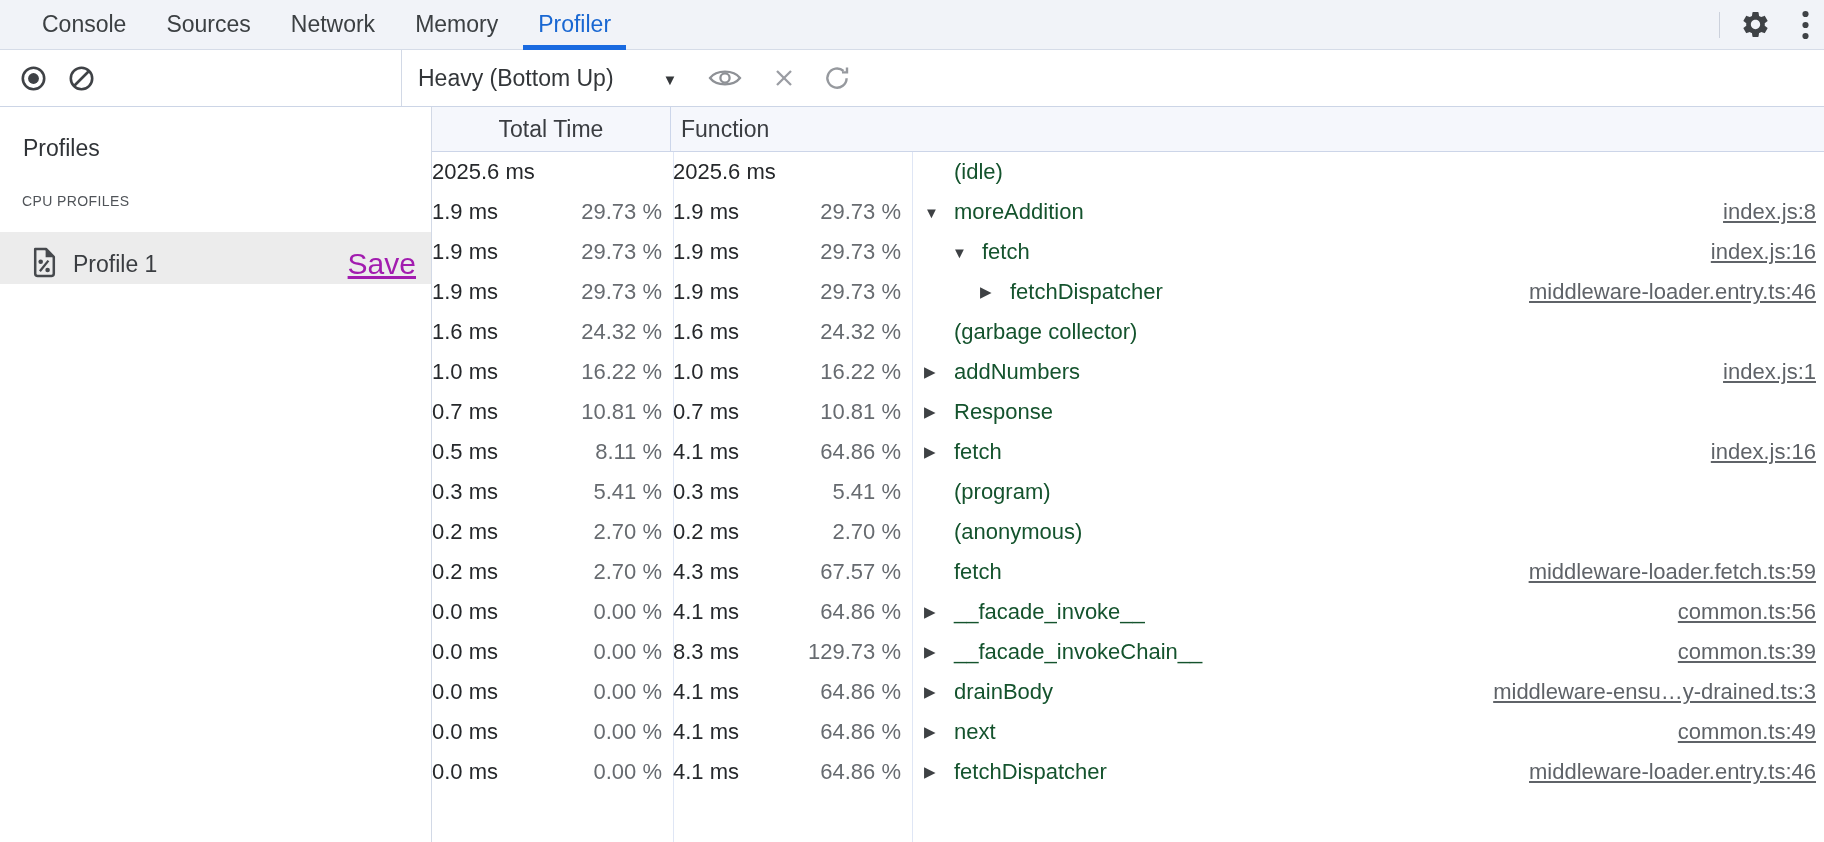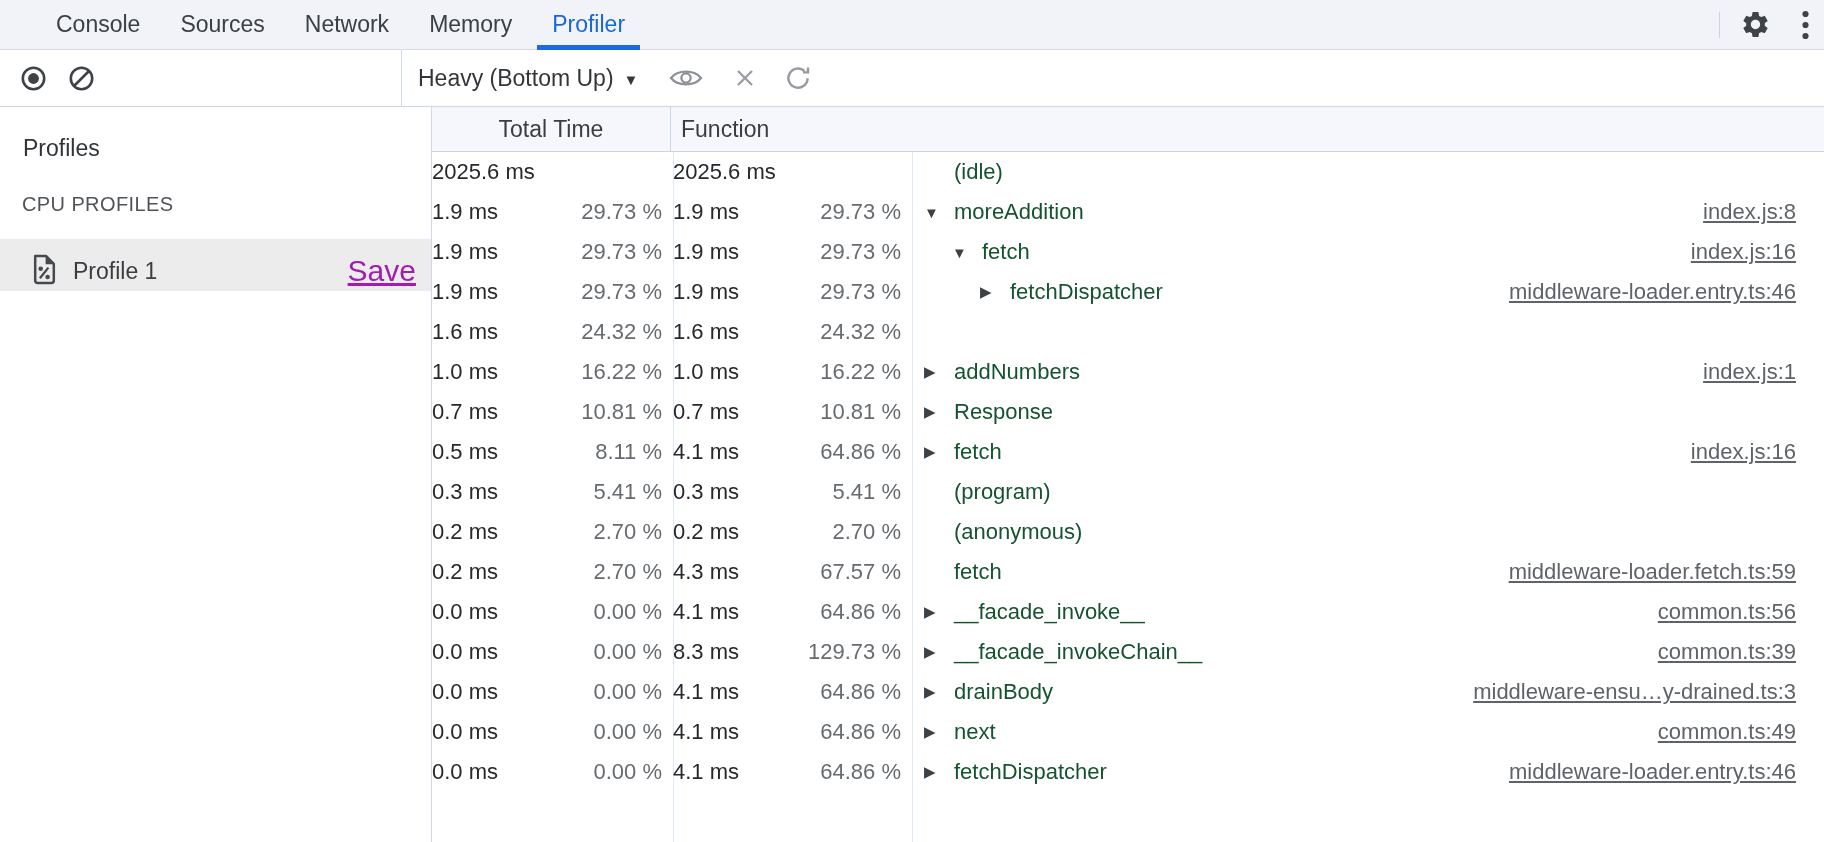--- a/index.html
+++ b/index.html
@@ -3,50 +3,50 @@
 <meta charset="utf-8">
 <style>
   * { margin:0; padding:0; box-sizing:border-box; }
   html,body { width:1824px; height:842px; overflow:hidden; background:#fff;
     font-family:"Liberation Sans","DejaVu Sans",sans-serif; color:#303438; }
   .app { width:1824px; height:842px; display:flex; flex-direction:column; }
 
   
   .tabbar { height:50px; background:#f1f3f8; border-bottom:1px solid #d6dce8;
     display:flex; align-items:stretch; flex:0 0 auto; }
-  .tabs { display:flex; align-items:stretch; padding-left:8px;margin-left:28px; }
+  .tabs { display:flex; align-items:stretch; padding-left:22px; }
   .tab { display:flex; align-items:center; padding:0 17px; margin:0 3px;
     font-size:23px; color:#3c4043; position:relative; cursor:pointer; white-space:nowrap; }
   .tab.active { color:#1967d2; }
   .tab.active::after { content:""; position:absolute; left:2px; right:2px; bottom:-1px;
     height:5px; background:#1a6ae0; }
   .tabbar-right { margin-left:auto; display:flex; align-items:center; padding-right:14px; }
   .vdiv { width:1px; height:26px; background:#ccd1dc; margin-right:20px; }
   .iconbtn { background:none; border:none; cursor:pointer; display:flex; align-items:center;
     justify-content:center; padding:0; }
   .gear-btn { margin-right:30px; }
 
   
   .toolbar { height:57px; border-bottom:1px solid #ccd5e6; display:flex; flex:0 0 auto; background:#fff; }
   .toolbar-left { width:402px; flex:0 0 auto; border-right:1px solid #d2d9e6;
     display:flex; align-items:center; padding-left:20px; gap:21px; }
   .toolbar-right { flex:1; display:flex; align-items:center; }
-  .dropdown { display:flex; align-items:center; margin-left:16px; cursor:pointer; }
+  .dropdown { display:flex; align-items:center; margin-left:16px; cursor:pointer;gap:39px; }
   .dropdown-label { font-size:23px; color:#333639; }
   .caret { font-size:15px; color:#35383b; margin-left:10px; padding-top:2px; }
   .tbtn { background:none; border:none; cursor:pointer; display:flex; align-items:center; padding:0; }
   .eye-btn { margin-left:31px; }
   .x-btn { margin-left:30px; }
   .refresh-btn { margin-left:27px; }
 
   
   .body { flex:1; display:flex; min-height:0; }
   .sidebar { width:432px; flex:0 0 auto; border-right:1px solid #d2d9e6; background:#fff; }
   .profiles-title { margin:28px 0 0 23px; font-size:23px; color:#303337; }
-  .section-title { margin:31px 0 0 22px; font-size:20px; color:#505459; letter-spacing:.4px; }
+  .section-title { margin:31px 0 0 22px; font-size:14px; color:#505459; letter-spacing:.4px; }
   .profile-item { margin-top:23px; height:52px; background:#ececec; display:flex;
     align-items:center; padding:12px 15px 0 31px; cursor:pointer; }
   .profile-name { font-size:23px; color:#3a3d41; margin-left:15px; }
   .save-link { margin-left:auto; font-size:30px; color:#a21caf; text-decoration:underline; cursor:pointer; }
 
   
   .grid { flex:1; display:flex; flex-direction:column; min-width:0; }
   .grid-header { height:45px; flex:0 0 auto; background:#f5f7fc; border-bottom:1px solid #ccd5e8;
     display:flex; font-size:23px; color:#3a3d41; }
   .h { display:flex; align-items:center; }
@@ -57,21 +57,21 @@
   .vline { position:absolute; top:0; bottom:0; width:1px; background:#dfe6f5; }
   .v1 { left:241px; } .v2 { left:480px; }
   .row { height:40px; display:flex; align-items:center; font-size:22px; position:relative; }
   .cell { display:flex; align-items:center; height:100%; }
   .c1 { width:241px; } .c2 { width:239px; } .c3 { flex:1; min-width:0; padding-left:12px; }
   .ms { width:119px; text-align:left; color:#26282b; white-space:nowrap; }
   .pct { flex:1; text-align:right; padding-right:11px; color:#676b70; white-space:nowrap; }
   .ind { display:inline-block; height:1px; }
   .arw { width:30px; flex:0 0 auto; font-size:15px; color:#3e4click144; color:#3e4144; }
   .fn { color:#14532d; white-space:nowrap; }
-  .lnk { margin-left:auto; padding-right:28px; color:#5f6368; text-decoration:underline;
+  .lnk { margin-left:auto; padding-right:8px; color:#5f6368; text-decoration:underline;
     cursor:pointer; white-space:nowrap; }
 </style>
 </head>
 <body>
 
 <div class="app">
 
   <div class="tabbar">
     <div class="tabs" id="tabs">
         <div class="tab">Console</div>
@@ -230,20 +230,25 @@
           </div>
           <div class="row">
             <div class="cell c1">
               <span class="ms">1.6 ms</span>
               <span class="pct">24.32 %</span>
             </div>
             <div class="cell c2">
               <span class="ms">1.6 ms</span>
               <span class="pct">24.32 %</span>
             </div>
+            <div class="cell c3">
+              <span class="ind" style="width: 0px;"></span>
+              <span class="arw"></span>
+              <span class="fn">(garbage collector)</span>
+            </div>
           </div>
           <div class="row">
             <div class="cell c1">
               <span class="ms">1.0 ms</span>
               <span class="pct">16.22 %</span>
             </div>
             <div class="cell c2">
               <span class="ms">1.0 ms</span>
               <span class="pct">16.22 %</span>
             </div>

